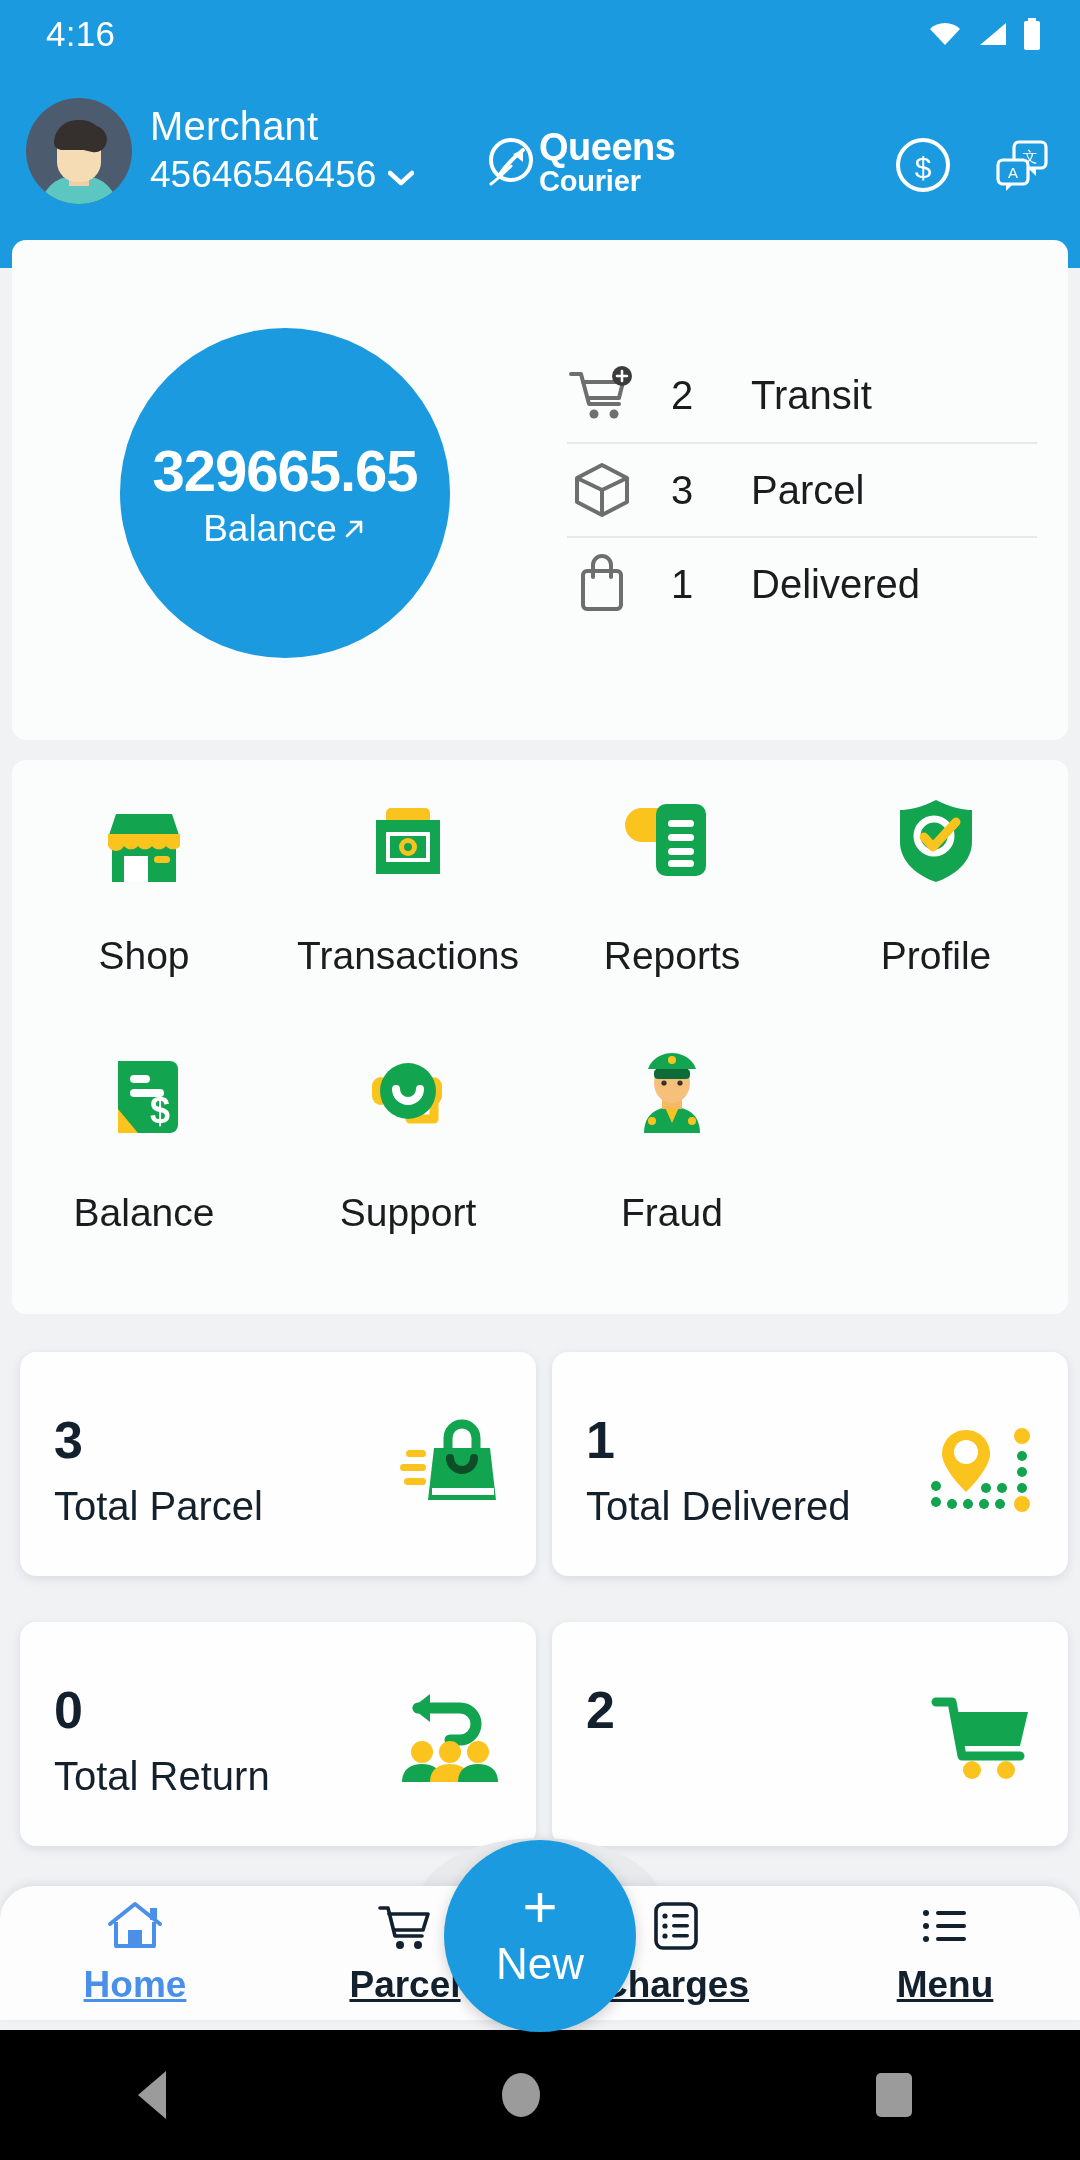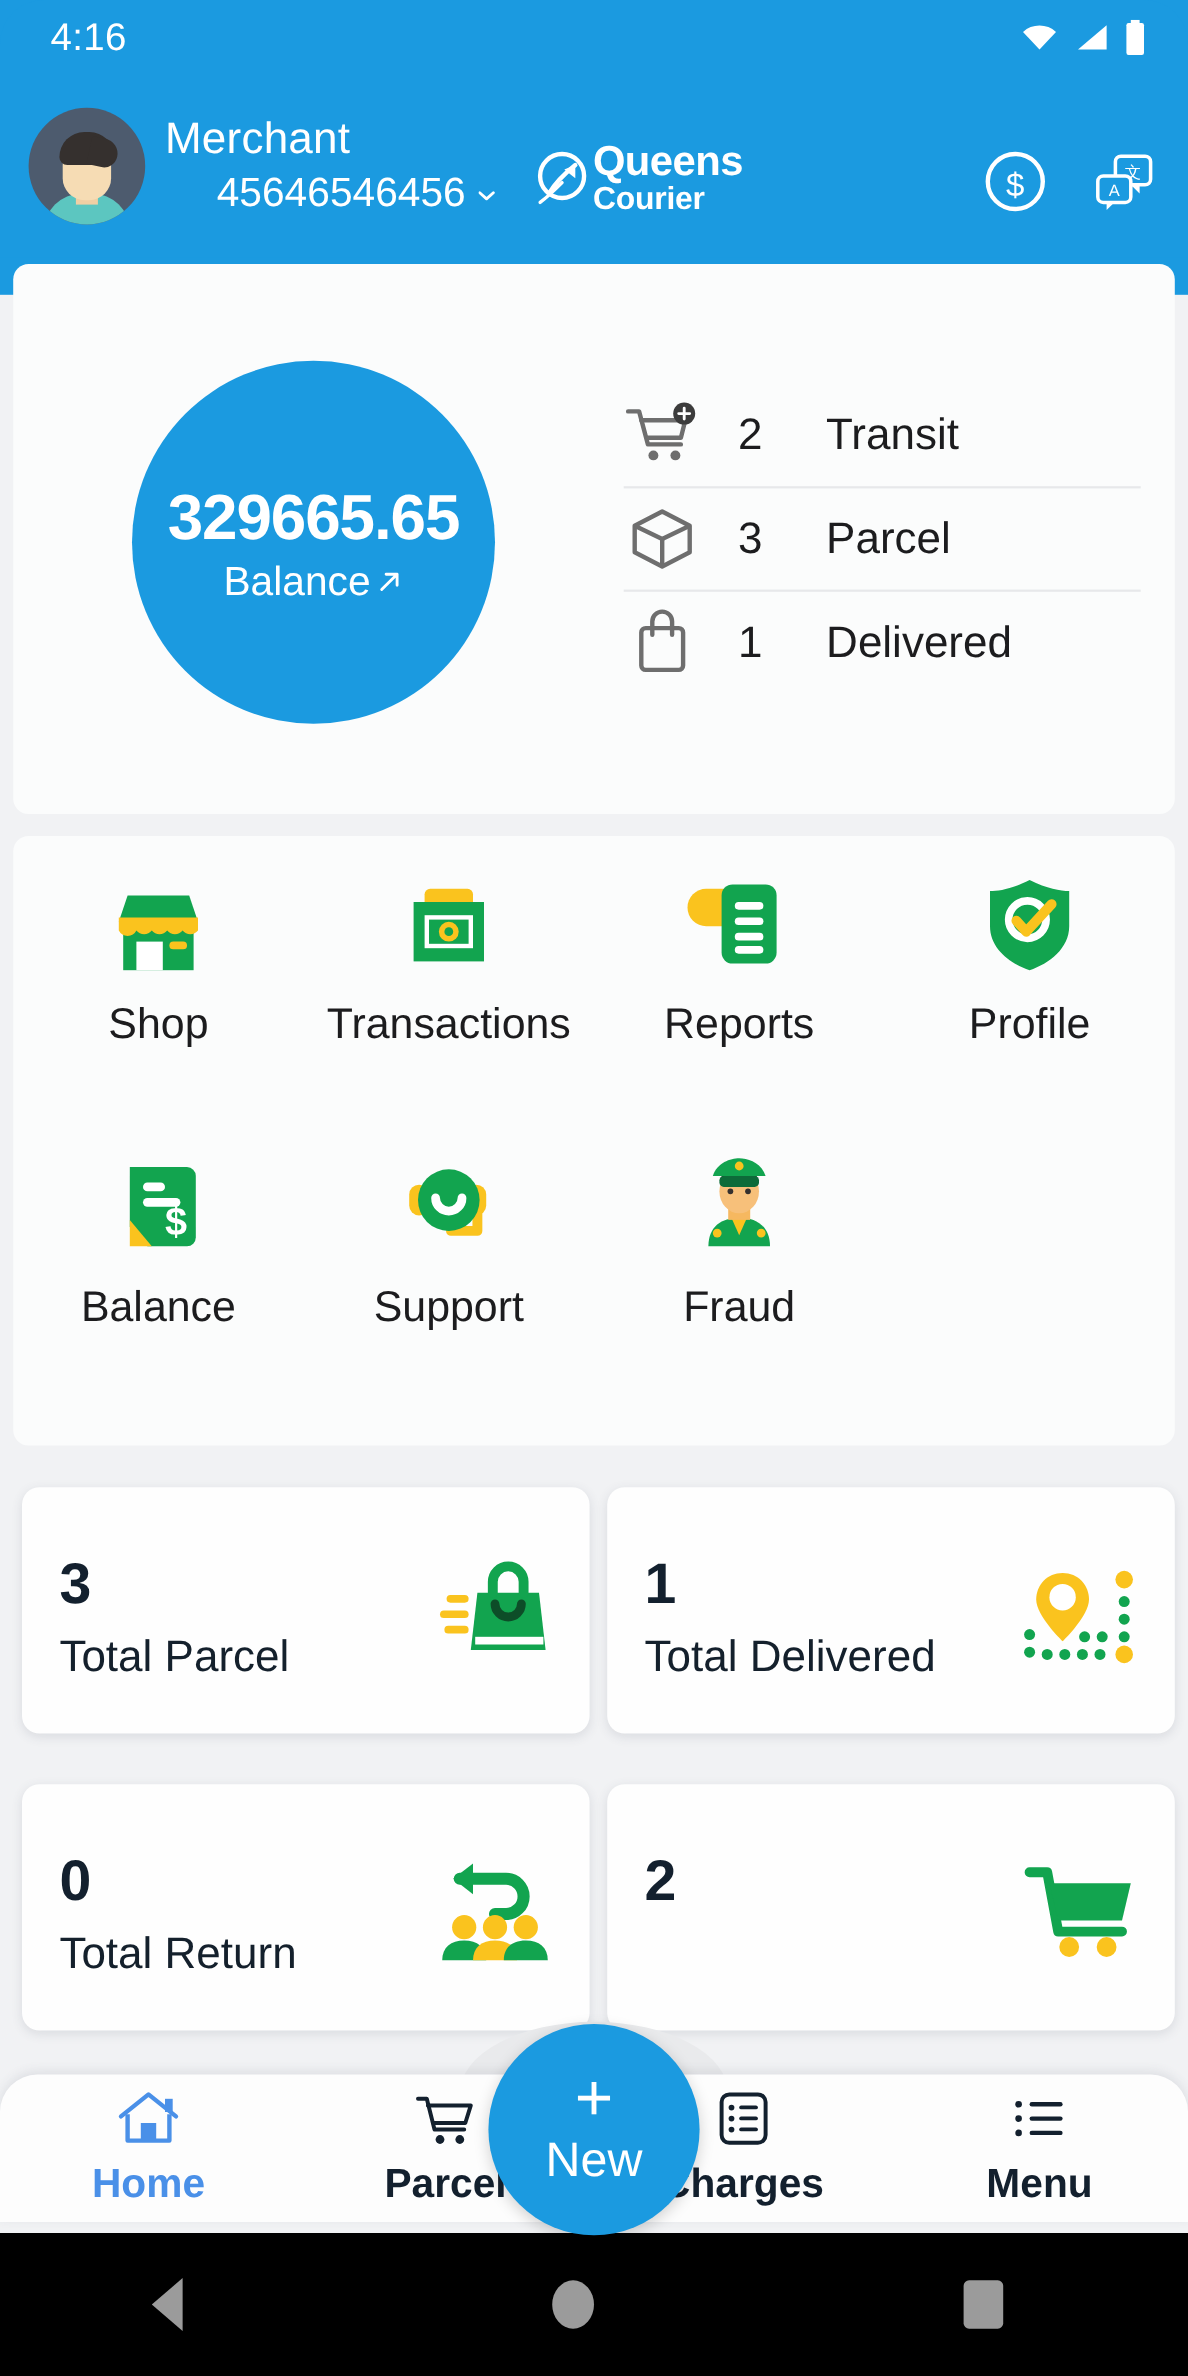--- a/index.html
+++ b/index.html
@@ -75,21 +75,21 @@
     position:absolute; left:43px; top:72px; width:20px; height:16px;
     background:#f0cfa4;
   }
 
   #acct{
     position:absolute; left:150px; top:26px; width:300px;
     color:#fff;
   }
   #acct .name{ font-size:40px; line-height:48px; font-weight:400;letter-spacing:.2px;}
   #acct .idrow{ display:flex; align-items:center; gap:12px; margin-top:2px;}
-  #acct .id{ font-size:37px; line-height:46px;margin-left:47px;}
+  #acct .id{ font-size:37px; line-height:46px;}
   .chev{ width:26px; height:16px; margin-top:6px;}
 
   #brand{
     position:absolute; left:485px; top:52px;
     display:flex; align-items:center; gap:2px;
   }
   #brand .mark{ width:52px; height:52px; }
   #brand .words{ color:#fff; line-height:1; }
   #brand .w1{ font-size:38px; font-weight:bold; letter-spacing:-0.5px;}
   #brand .w2{ font-size:29px; font-weight:bold; letter-spacing:-0.2px; margin-top:1px;}
@@ -126,21 +126,21 @@
   .stat-num{ width:80px; margin-left:34px; font-size:40px; color:#1c1c1e;}
   .stat-lbl{ font-size:40px; color:#1c1c1e;}
 
   
   #grid-card{
     position:absolute; left:12px; top:760px; width:1056px; height:554px;
     background:#fbfcfc; border-radius:14px;
     display:grid; grid-template-columns:repeat(4,1fr); grid-template-rows:repeat(2,1fr);
     padding:30px 0 10px 0;
   }
-  .grid-item{ display:flex; flex-direction:column; align-items:center; justify-content:flex-start; cursor:pointer;}
+  .grid-item{ display:flex; flex-direction:column; align-items:center; justify-content:flex-start; cursor:pointer;gap:24px;}
   .grid-ic{ width:100px; height:100px; }
   .grid-lbl{ margin-top:20px; font-size:39px; color:#1c1c1e;}
 
   
   .scard{
     position:absolute; width:516px; height:224px;
     background:#fefefe; border-radius:16px;
     box-shadow:0 3px 10px rgba(60,70,90,.13);
   }
   #scard-0{ left:20px;  top:1352px; }
@@ -172,21 +172,21 @@
     position:absolute; left:0; top:1886px; width:1080px; height:134px;
     background:#fdfdfd;
     border-top-left-radius:34px; border-top-right-radius:34px;
     box-shadow:0 -3px 10px rgba(60,70,90,.10);
     display:flex; align-items:center; z-index:14;
   }
   .nav-item{
     width:270px; display:flex; flex-direction:column; align-items:center; cursor:pointer;
   }
   .nav-ic{ width:58px; height:52px; }
-  .nav-lbl{ margin-top:12px; font-size:37px; font-weight:bold; color:#13202e;}
+  .nav-lbl{ margin-top:12px; font-size:37px; font-weight:bold; color:#13202e;text-decoration:underline;}
   .nav-item.active .nav-lbl{ color:#4a90e8; font-weight:bold;}
 
   
   #sysnav{
     position:absolute; left:0; top:2030px; width:1080px; height:130px;
     background:#000;
     display:flex; align-items:center; justify-content:space-around;
   }
   .sys-back{
     width:0;height:0;border-top:24px solid transparent;border-bottom:24px solid transparent;

